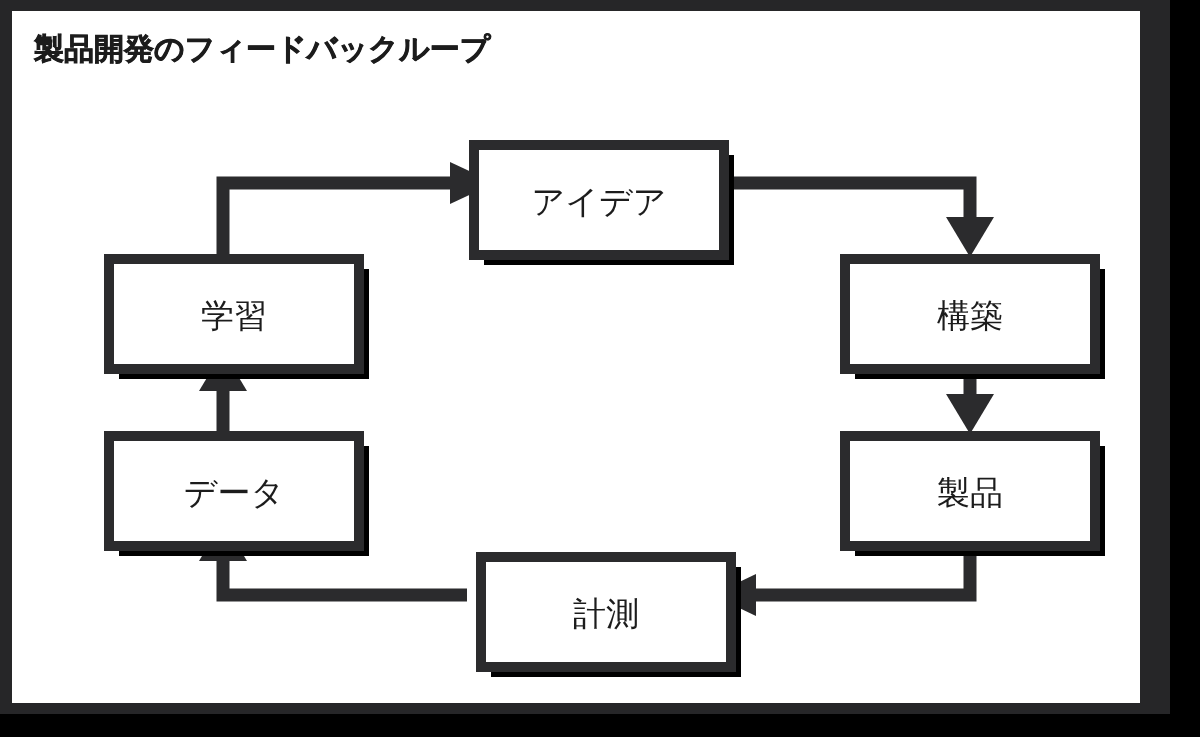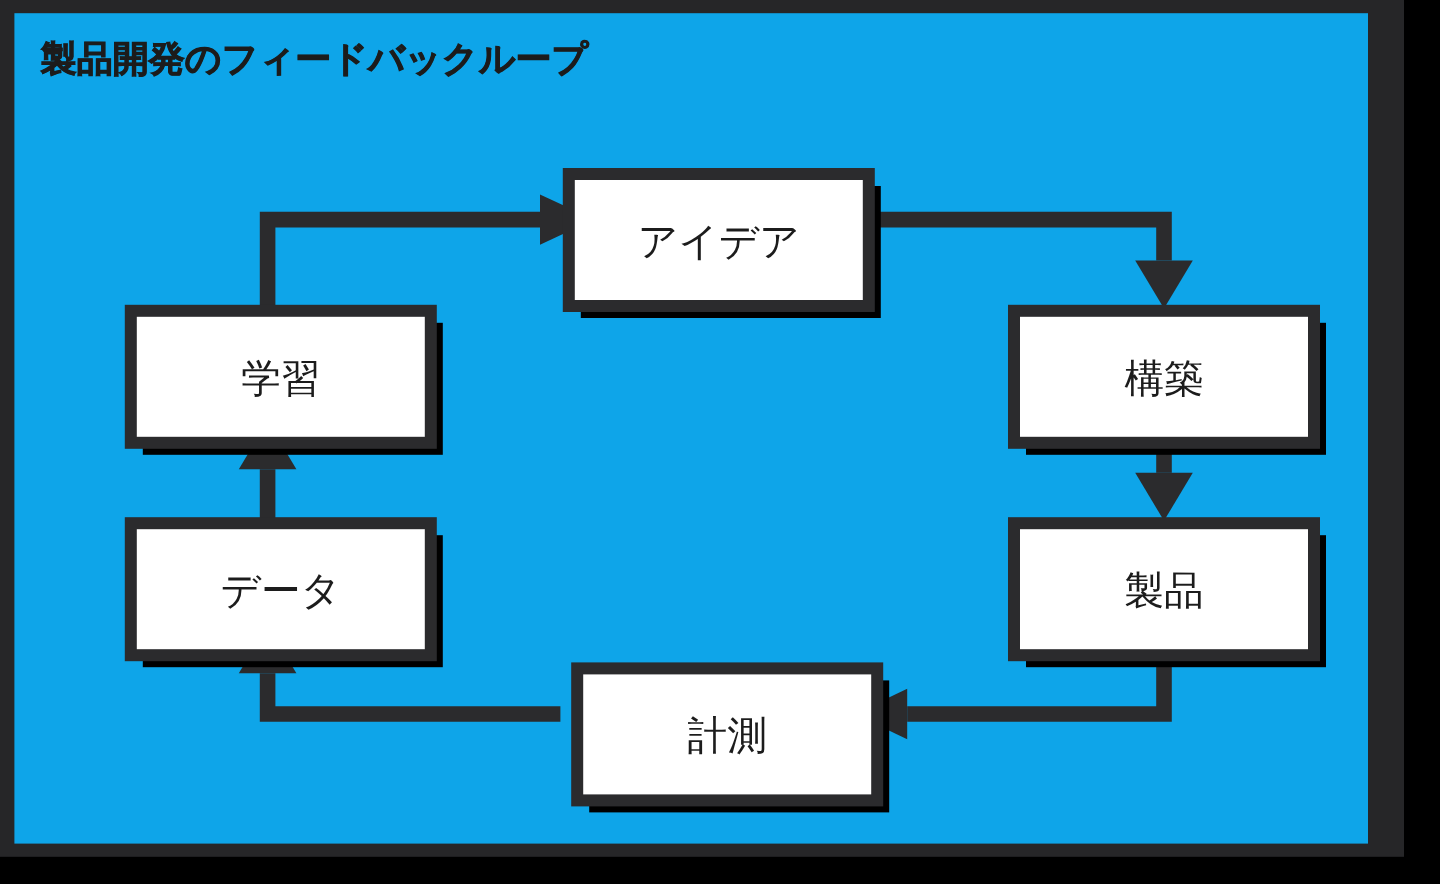--- a/index.html
+++ b/index.html
@@ -35,21 +35,21 @@
     box-sizing: border-box;
   }
 
   
   .canvas {
     position: absolute;
     left: 12px;
     top: 11px;
     width: 1128px;
     height: 692px;
-    background: #0ea5e9;
+    background: #ffffff;
     box-sizing: border-box;
   }
 
   
   .title {
     position: absolute;
     left: 22px;
     top: 18px;
     font-family: "DejaVu Sans", "Liberation Sans", sans-serif;
     font-size: 30px;

